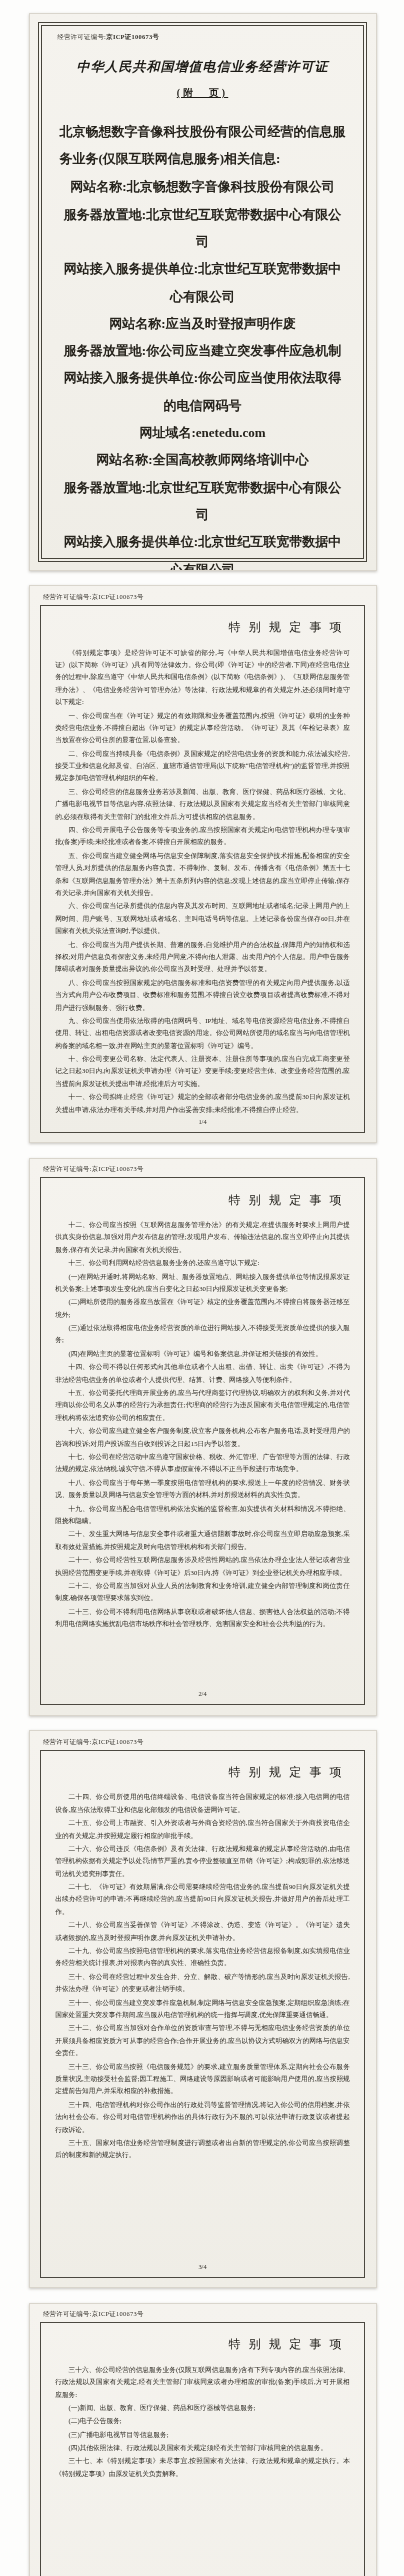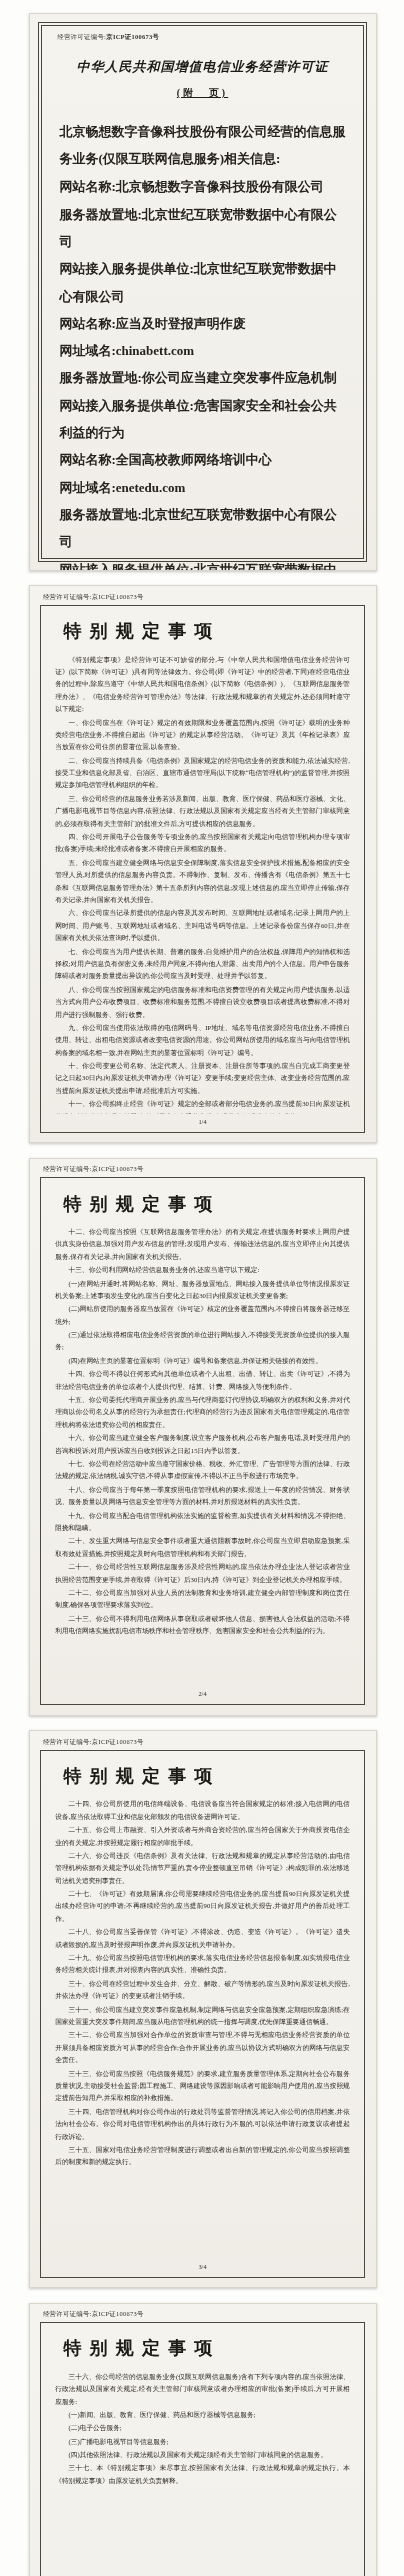--- a/index.html
+++ b/index.html
@@ -26,33 +26,33 @@
   .cert-title {
     margin-top:15.5px; text-align:center;
     font-size:13px; font-weight:bold; letter-spacing:1px; color:#1d1b16;font-style:italic;
   }
   .cert-subtitle {
     margin-top:11.3px; text-align:center;
     font-size:9.8px; font-weight:bold; letter-spacing:3.1px; color:#1d1b16;text-decoration:underline;
   }
   .cert-body { margin-top:17.5px; padding:0 2.1px; font-size:13px; font-weight:600; line-height:2.1; color:#26231c; }
   .cert-intro { margin:0 0 1px; }
-  .cert-line { white-space:normal; }
+  .cert-line { white-space:normal;text-align:center; }
   .cert-label { }
   .cert-value { }
   
   .pv-head { position:absolute; top:6.7px; left:13.4px; font-size:6.4px; color:#33302a; letter-spacing:0.3px; }
   .pv-frame {
     position:absolute; top:18.5px; left:10.3px; right:10.3px; bottom:9.3px;
     border:1px solid #4b4840;
     padding:11.3px 14.4px 7.2px;
     display:flex; flex-direction:column;
   }
   .pv-title {
-    text-align:left; font-size:18px; font-weight:bold;
+    text-align:right; font-size:12px; font-weight:normal;
     letter-spacing:8.2px; text-indent:8.2px; color:#1d1b16;
     margin:2.1px 0 10.3px;
   }
   .pv-body {
     flex:1 1 auto; overflow:hidden;
     font-size:6.7px; line-height:1.85; text-align:justify;
     color:#29261f;
   }
   .pv-body p { margin:0 0 1px; text-indent:2em; }
   .pv-pageno { flex:0 0 auto; text-align:center; font-size:6.4px; color:#33302a; margin-top:4.1px; }
@@ -70,25 +70,24 @@
         </div>
         <div class="cert-title">中华人民共和国增值电信业务经营许可证</div>
         <div class="cert-subtitle">(附　页)</div>
         <div class="cert-body">
           <p class="cert-intro">北京畅想数字音像科技股份有限公司经营的信息服务业务(仅限互联网信息服务)相关信息:</p>
           <div>
               <div class="cert-line"><span class="cert-label">网站名称:</span><span class="cert-value">北京畅想数字音像科技股份有限公司</span></div>
               <div class="cert-line"><span class="cert-label">服务器放置地:</span><span class="cert-value">北京世纪互联宽带数据中心有限公司</span></div>
               <div class="cert-line"><span class="cert-label">网站接入服务提供单位:</span><span class="cert-value">北京世纪互联宽带数据中心有限公司</span></div>
               <div class="cert-line"><span class="cert-label">网站名称:</span><span class="cert-value">应当及时登报声明作废</span></div>
-              <div class="cert-line"><span class="cert-label">网址域名:</span><span class="cert-value">chinabett.com</span></div>
               <div class="cert-line"><span class="cert-label">服务器放置地:</span><span class="cert-value">你公司应当建立突发事件应急机制</span></div>
-              <div class="cert-line"><span class="cert-label">网站接入服务提供单位:</span><span class="cert-value">危害国家安全和社会公共利益的行为</span></div>
+              <div class="cert-line"><span class="cert-label">网站接入服务提供单位:</span><span class="cert-value">你公司应当使用依法取得的电信网码号</span></div>
+              <div class="cert-line"><span class="cert-label">网址域名:</span><span class="cert-value">enetedu.com</span></div>
               <div class="cert-line"><span class="cert-label">网站名称:</span><span class="cert-value">全国高校教师网络培训中心</span></div>
-              <div class="cert-line"><span class="cert-label">网址域名:</span><span class="cert-value">enetedu.com</span></div>
               <div class="cert-line"><span class="cert-label">服务器放置地:</span><span class="cert-value">北京世纪互联宽带数据中心有限公司</span></div>
               <div class="cert-line"><span class="cert-label">网站接入服务提供单位:</span><span class="cert-value">北京世纪互联宽带数据中心有限公司</span></div>
             </div>
         </div>
       </div>
     </div>
   </div>
 
   <div class="page">
     <div class="pv-head">

